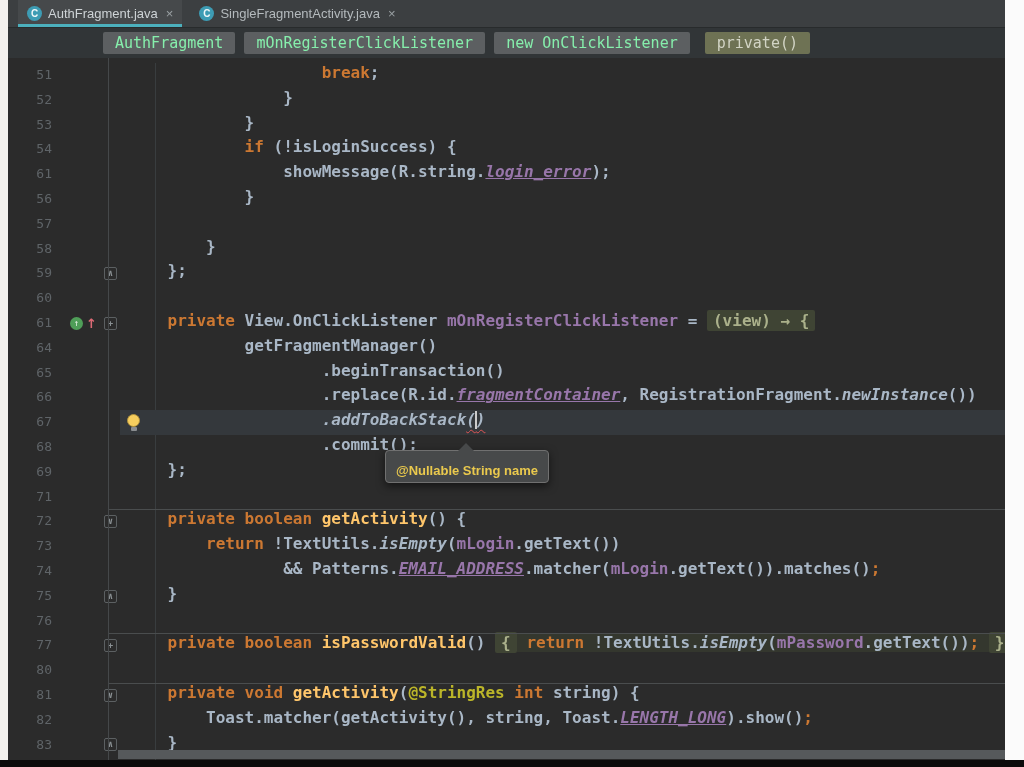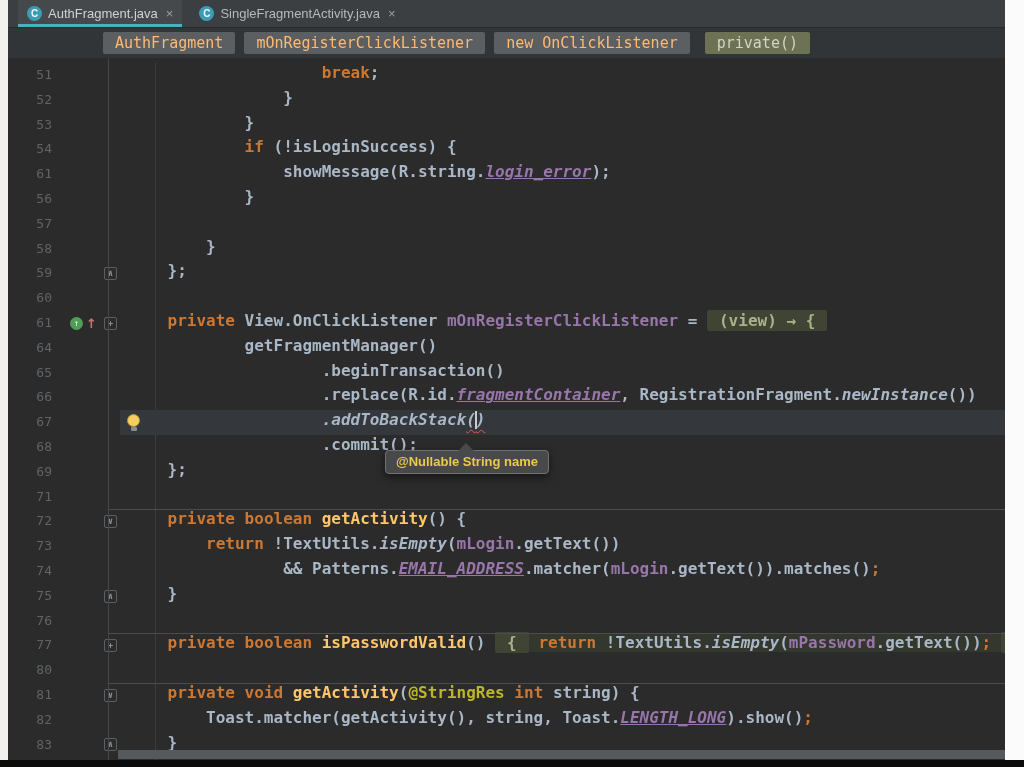--- a/index.html
+++ b/index.html
@@ -13,21 +13,21 @@
   .tabbar{height:27px;background:#3c3f41;display:flex;align-items:stretch;padding-left:10px;border-bottom:1px solid #282b2c;}
   .tab{display:flex;align-items:center;gap:6px;padding:0 9px;font:13px "Liberation Sans",sans-serif;color:#b4babd;position:relative;cursor:default;}
   .tab.active{background:#46494b;color:#ced3d6;}
   .tab.active::after{content:"";position:absolute;left:0;right:0;bottom:0;height:3px;background:#4cb0bd;}
   .tab+.tab{margin-left:8px;}
   .cicon{width:15px;height:15px;border-radius:50%;background:#3d9cb4;color:#eef7f9;font:bold 10px "Liberation Sans",sans-serif;line-height:15px;text-align:center;flex:none;}
   .tclose{color:#9aa0a3;font-size:13px;margin-left:2px;}
 
   
   .crumbs{height:30px;background:#313537;display:flex;align-items:center;padding-left:95px;gap:9px;}
-  .chip{background:#5c5f61;color:#fdba74;font:15px "DejaVu Sans Mono",monospace;padding:2px 12px;border-radius:2px;white-space:nowrap;}
+  .chip{background:#5c5f61;color:#86efac;font:15px "DejaVu Sans Mono",monospace;padding:2px 12px;border-radius:2px;white-space:nowrap;}
   .chip.active{background:#6e7254;color:#d2d4c5;margin-left:6px;}
 
   
   .editor{position:relative;height:709px;background:#2b2b2b;overflow:hidden;padding-top:5px;box-sizing:border-box;}
   .gutterline{position:absolute;left:100px;top:0;bottom:0;width:1px;background:#45484a;z-index:3;}
   .indentguide{position:absolute;left:147px;top:5px;height:698px;width:1px;background:#393d3f;z-index:0;}
   #rows{position:relative;z-index:1;}
   .row{position:relative;display:flex;height:24.8px;line-height:24.8px;font:bold 16px "DejaVu Sans Mono",monospace;}
   .ln{width:44px;text-align:right;padding-right:6px;color:#5f6468;font:13px "DejaVu Sans Mono",monospace;line-height:24.8px;flex:none;}
   .gz{width:50px;flex:none;display:flex;align-items:center;gap:3px;padding-left:12px;position:relative;}
@@ -40,26 +40,26 @@
   .bulb{position:absolute;left:119px;top:4px;width:13px;height:13px;border-radius:50%;background:#f6ce5e;border:1px solid #b1933f;box-sizing:border-box;z-index:2;}
   .bulb::after{content:"";position:absolute;left:2.5px;top:12px;width:6px;height:4px;background:#8a8d90;border-radius:1px;}
 
   .tk-k{color:#cc7832}
   .tk-p{color:#a9b7c6}
   .tk-f{color:#9876aa}
   .tk-ci{color:#9876aa;font-style:italic;text-decoration:underline;text-decoration-thickness:1px;}
   .tk-si{color:#a9b7c6;font-style:italic;}
   .tk-m{color:#ffc66b}
   .tk-a{color:#bbb529}
-  .tk-fold,.tk-fb{background:#3f4434;color:#abb18b;border-radius:2px;padding:1px 12px;}
+  .tk-fold,.tk-fb{background:#3f4434;color:#abb18b;border-radius:2px;padding:1px 6px;}
   .fbg{background:#34372e;}
   .tk-err{color:#a9b7c6;text-decoration:underline wavy #e05555;text-decoration-thickness:1px;text-underline-offset:4px;}
   .caret{display:inline-block;width:2px;height:18px;background:#cccccc;vertical-align:-4px;margin:0 -1px;}
 
-  .tooltip{position:absolute;left:377px;top:392px;background:#47494a;border:1px solid #707070;border-radius:4px;padding:3px 10px 4px;font:bold 13px "Liberation Sans",sans-serif;color:#eac94d;box-shadow:0 3px 8px rgba(0,0,0,.55);z-index:6;white-space:nowrap;}
+  .tooltip{position:absolute;left:377px;top:392px;background:#47494a;border:1px solid #707070;border-radius:4px;padding:12px 10px 4px;font:bold 13px "Liberation Sans",sans-serif;color:#eac94d;box-shadow:0 3px 8px rgba(0,0,0,.55);z-index:6;white-space:nowrap;}
   .tooltip .arrow{position:absolute;top:-8px;left:72px;width:0;height:0;border-left:8px solid transparent;border-right:8px solid transparent;border-bottom:8px solid #47494a;}
   .hscroll{position:absolute;left:110px;right:0;top:692px;height:9px;background:#56595b;z-index:5;}
 </style>
 </head>
 <body>
 
 <div class="frame">
   <div class="app">
 
     <div class="tabbar">

